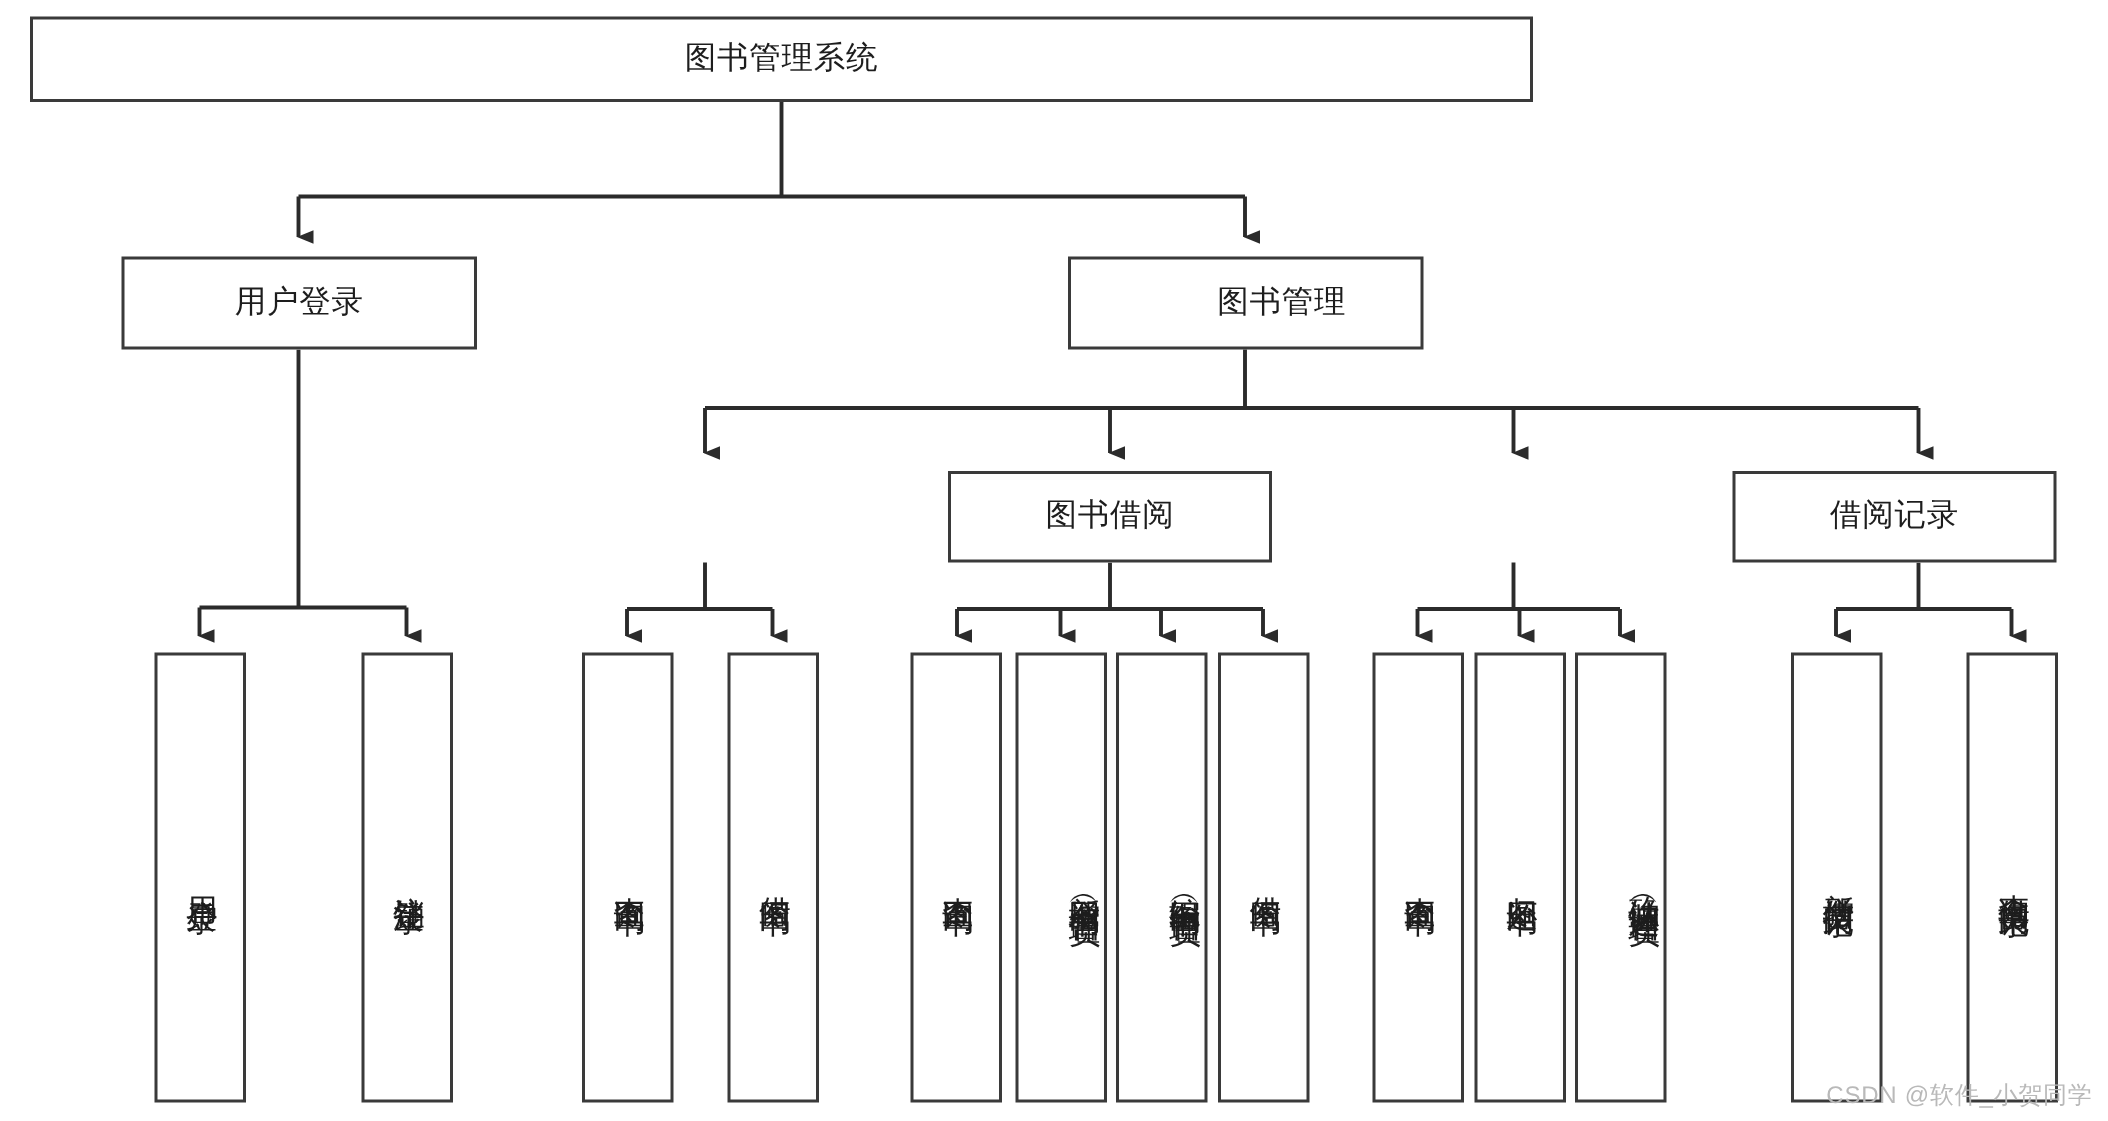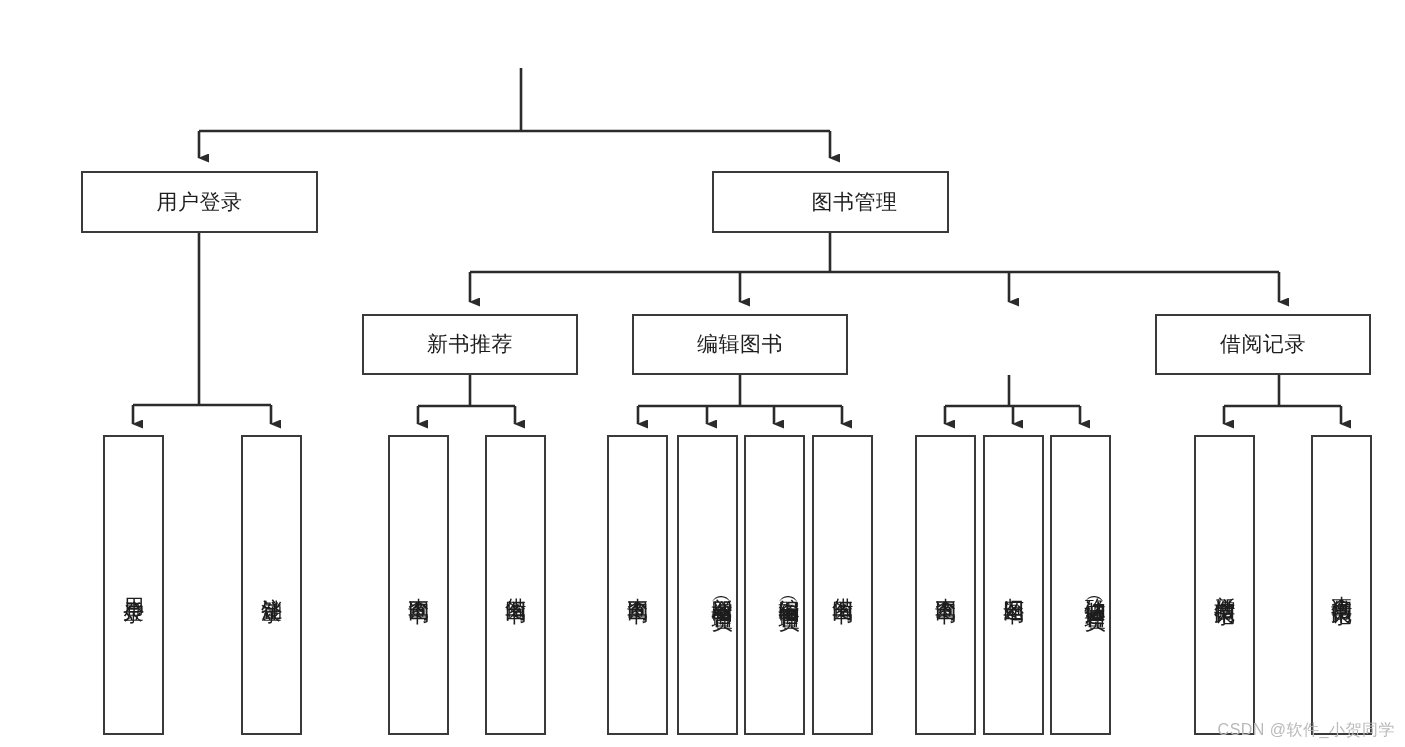--- a/index.html
+++ b/index.html
@@ -121,33 +121,33 @@
       <path d="M1013,406 L1013,424" marker-end="url(#arrow)"></path>
       <path d="M1080,406 L1080,424" marker-end="url(#arrow)"></path>
 
       <path d="M1279,375 L1279,406"></path>
       <path d="M1224,406 L1341,406"></path>
       <path d="M1224,406 L1224,424" marker-end="url(#arrow)"></path>
       <path d="M1341,406 L1341,424" marker-end="url(#arrow)"></path>
     </g>
   </svg>
 
+  <div class="node node-h" style="left:20px; top:11px; width:1002px; height:57px;">
+    <span>图书管理系统</span>
+  </div>
 
   <div class="node node-h" style="left:81px; top:171px; width:237px; height:62px;">
     <span>用户登录</span>
   </div>
   <div class="node node-h" style="left:712px; top:171px; width:237px; height:62px;padding-left:48px;">
     <span>图书管理</span>
   </div>
 
-  <div class="node node-h" style="left:362px; top:314px; width:216px; height:61px;">
-    <span>新书推荐</span>
-  </div>
   <div class="node node-h" style="left:632px; top:314px; width:216px; height:61px;">
-    <span>编辑图书</span>
+    <span>图书借阅</span>
   </div>
   <div class="node node-h" style="left:1155px; top:314px; width:216px; height:61px;">
     <span>借阅记录</span>
   </div>
 
   <div class="node node-v center-mid" style="left:103px; top:435px; width:61px; height:300px;">
     <span class="vtext">用户登录</span>
   </div>
   <div class="node node-v center-mid" style="left:241px; top:435px; width:61px; height:300px;">
     <span class="vtext">注销登录</span>

